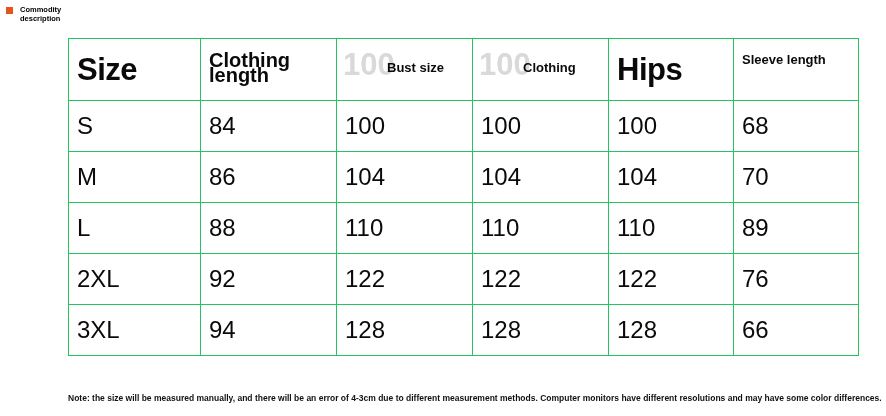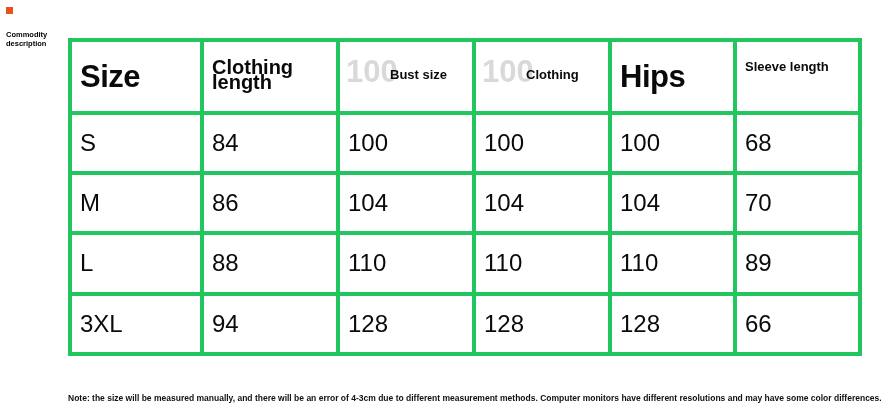--- a/index.html
+++ b/index.html
@@ -16,22 +16,21 @@
     position: relative;
   }
 
   
   .commodity-badge {
     position: absolute;
     left: 6px;
     top: 5px;
     display: flex;
     align-items: flex-start;
-    gap: 16px;
-    flex-direction: column;
+    gap: 7px;
   }
   .commodity-badge .marker {
     width: 7px;
     height: 7px;
     background: #e8531b;
     margin-top: 2px;
     flex: 0 0 auto;
   }
   .commodity-badge .badge-text {
     font-size: 7.5px;
@@ -50,21 +49,21 @@
     width: 790px;
     height: 318px;
   }
   table.size-table {
     border-collapse: collapse;
     width: 790px;
     height: 318px;
     table-layout: fixed;
   }
   table.size-table td {
-    border: 4px solid #22c55e;
+    border: 1px solid #22c55e;
     padding: 0 8px;
     vertical-align: middle;
     font-size: 23px;
     line-height: 26px;
     color: #0a0a0a;
     background: #ffffff;
   }
 
   
   col.c0 { width: 132px; }
@@ -217,20 +216,28 @@
       </tr>
       <tr class="data-row">
         <td class="size-col">L</td>
         <td>88</td>
         <td>110</td>
         <td>110</td>
         <td>110</td>
         <td>89</td>
       </tr>
       <tr class="data-row">
+        <td class="size-col">2XL</td>
+        <td>92</td>
+        <td>122</td>
+        <td>122</td>
+        <td>122</td>
+        <td>76</td>
+      </tr>
+      <tr class="data-row">
         <td class="size-col">3XL</td>
         <td>94</td>
         <td>128</td>
         <td>128</td>
         <td>128</td>
         <td>66</td>
       </tr>
     </tbody>
   </table>
 </div>

